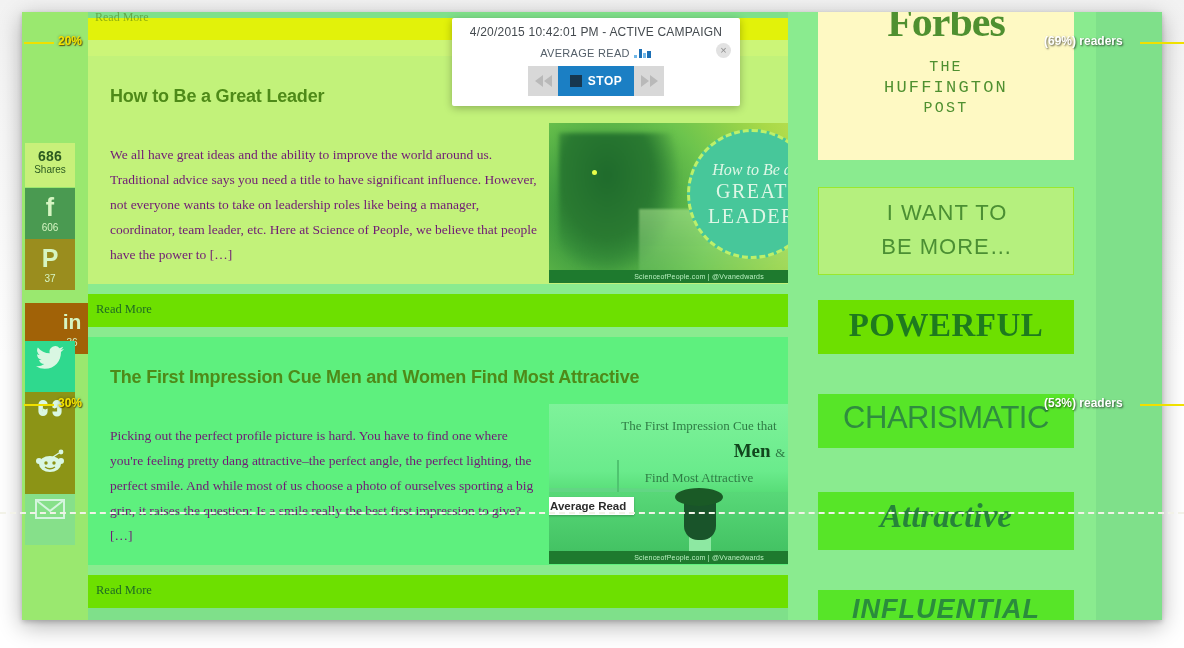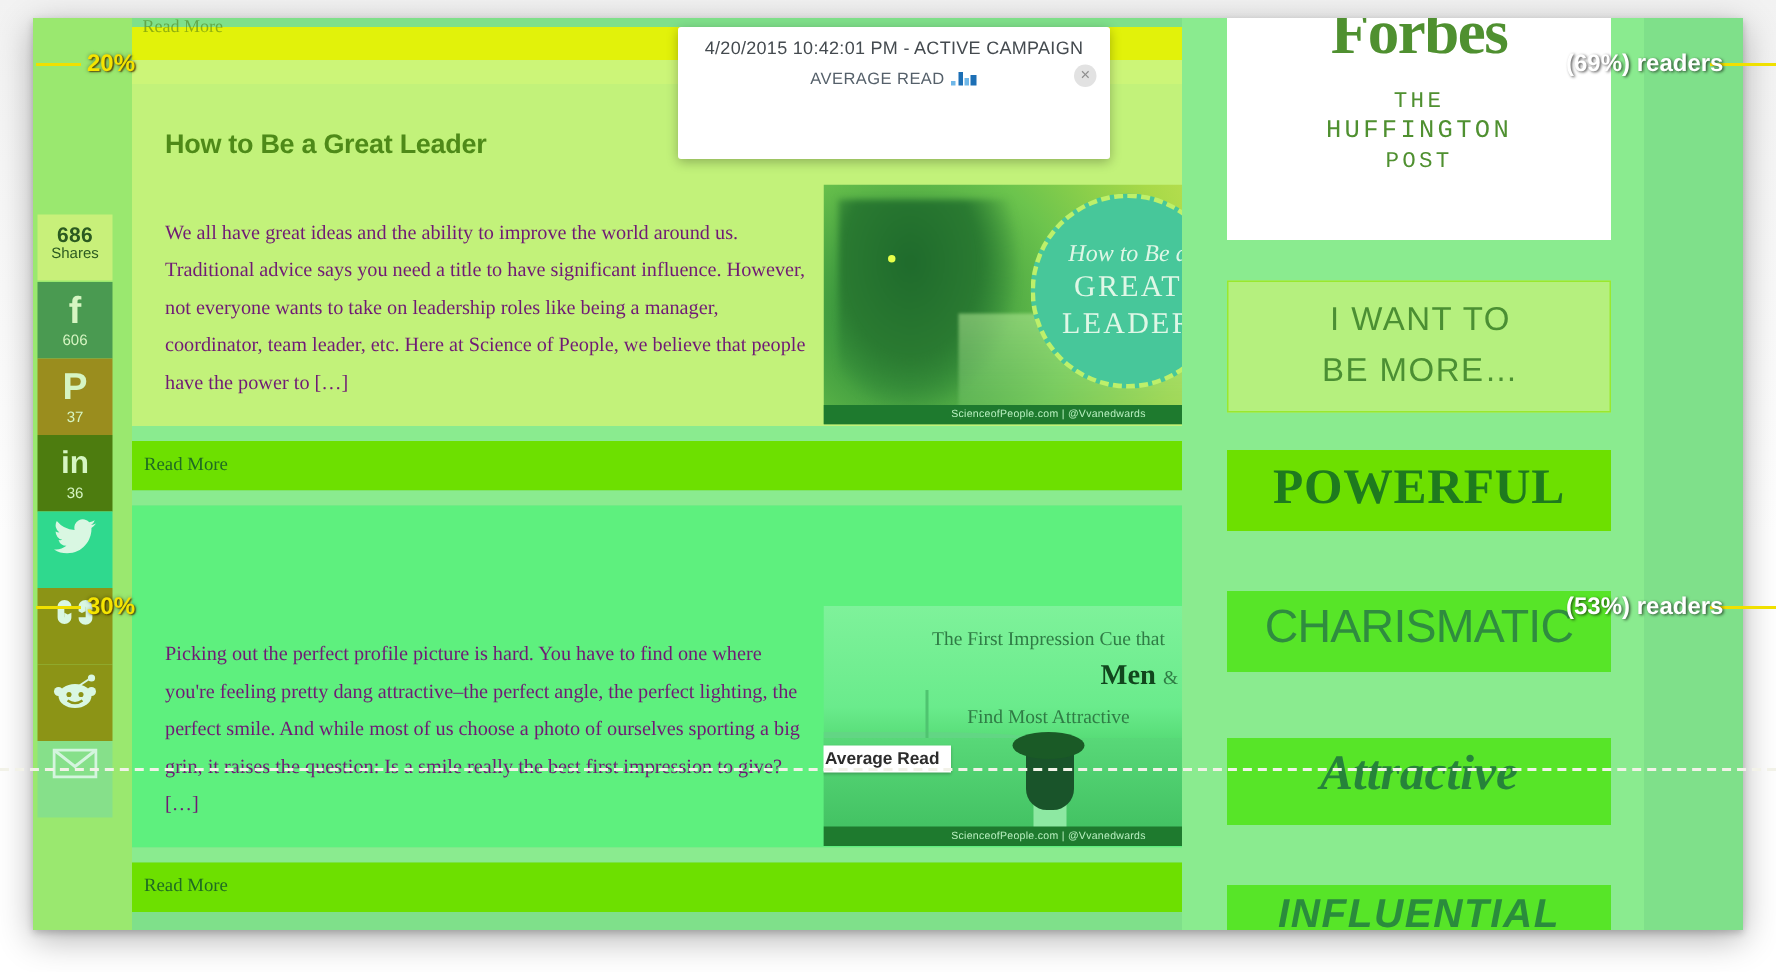--- a/index.html
+++ b/index.html
@@ -46,21 +46,21 @@
     position:absolute;left:0;width:50px;height:51px;
     color:#d6f5c2;text-align:center;
     overflow:hidden;
   }
   .soc .g{display:block;font-size:25px;line-height:30px;padding-top:4px;font-weight:bold;}
   .soc .c{display:block;font-size:10px;line-height:11px;}
   .soc svg{display:block;margin:5px auto 0;}
 
   #soc-fb {top:176px; background:#4a9a51;}
   #soc-pin{top:227px; background:#9a8d1e;}
-  #soc-li {top:278px; background:#4d7c0f;}
+  #soc-li {top:291px; background:#a16207;padding-left:22px;}
   #soc-tw {top:329px; background:#2fd98e;}
   #soc-su {top:380px; background:#8c9416;}
   #soc-rd {top:431px; background:#8c9416;}
   #soc-ml {top:482px; background:#86e08a;}
 
   
   #content{
     position:absolute;left:66px;top:0;width:1074px;height:608px;
   }
 
@@ -172,21 +172,21 @@
     font-size:11.5px;font-weight:bold;
     padding:3px 8px 3px 14px;
     box-shadow:0 1px 2px rgba(0,0,0,.25);
     white-space:nowrap;
   }
 
   
   #rightrail{position:absolute;left:766px;top:0;width:308px;height:608px;background:#8aeb8f;}
   .widget{position:absolute;left:30px;width:256px;}
 
-  #w-press{top:0;height:148px;background:#ffffff;}
+  #w-press{top:0;height:148px;background:#fef9c3;}
   #w-press .forbes{
     position:absolute;left:0;top:-14px;width:256px;text-align:center;
     font-family:"Liberation Serif", serif;font-weight:bold;font-size:42px;
     color:#4f9030;letter-spacing:-1px;
   }
   #w-press .huff{
     position:absolute;left:0;top:46px;width:256px;text-align:center;
     font-family:Liberation Mono, monospace;font-size:15px;line-height:20px;
     color:#4f9030;letter-spacing:2.2px;
   }
@@ -226,21 +226,21 @@
   #w-influ .t{
     position:absolute;left:0;top:4px;width:256px;text-align:center;
     font-family:"Liberation Sans", sans-serif;font-style:italic;font-weight:bold;font-size:27px;
     color:#2a8c3c;letter-spacing:1px;
   }
 
   
   .marker-line{position:absolute;height:0;border-top:2px solid #f0e000;}
   .marker-lbl{
     position:absolute;
-    font-family:"Liberation Sans", sans-serif;font-weight:bold;font-size:16px;
+    font-family:"Liberation Sans", sans-serif;font-weight:bold;font-size:12px;
     color:#f5e400;text-shadow:1px 1px 1px rgba(80,60,0,.85),0 0 3px rgba(0,0,0,.4);
     white-space:nowrap;
   }
   .marker-lbl.wht{color:#ffffff;text-shadow:1px 1px 2px rgba(0,0,0,.65);}
 
   #mk20-line{left:24px;top:42px;width:30px;}
   #mk20-lbl{left:58px;top:34px;}
   #mk30-line{left:24px;top:404px;width:30px;}
   #mk30-lbl{left:58px;top:396px;}
 
@@ -388,20 +388,21 @@
         </div>
       </div>
 
       <div id="gap1"></div>
       <div class="readmore" id="rm1">
         <span>Read More</span>
       </div>
       <div id="gap1b"></div>
 
       <div class="article" id="a2">
+        <div class="art-title">The First Impression Cue Men and Women Find Most Attractive</div>
         <div class="art-text">Picking out the perfect profile picture is hard. You have to find one where you're feeling pretty dang attractive–the perfect angle, the perfect lighting, the perfect smile. And while most of us choose a photo of ourselves sporting a big grin, it raises the question: Is a smile really the best first impression to give? […]</div>
 
         <div class="art-thumb">
           <div class="t2-bg"></div>
           <div class="t2-hill"></div>
           <div class="t2-pole"></div>
           <div class="t2-field"></div>
           <div class="t2-woman-body"></div>
           <div class="t2-woman-hair"></div>
           <div class="t2-woman-hat"></div>
@@ -471,14 +472,32 @@
   <div class="marker-lbl wht" id="mk53-lbl">(53%) readers</div>
 
   <div id="avg-line"></div>
 
   <div id="panel">
     <div id="panel-title">4/20/2015 10:42:01 PM - ACTIVE CAMPAIGN</div>
     <div id="panel-close">×</div>
     <div id="panel-sub">
       <span>AVERAGE READ</span><span id="bars-icon"><i class="b0"></i><i class="b1"></i><i class="b2"></i><i class="b3"></i></span>
     </div>
+    <div id="panel-controls">
+      <button class="ctl" id="btn-prev">
+        <span class="dbl">
+            <i class="a"></i>
+            <i class="a"></i>
+          </span>
+      </button>
+      <button class="ctl" id="btn-stop">
+        <span class="sq"></span>
+        <span>STOP</span>
+      </button>
+      <button class="ctl" id="btn-next">
+        <span class="dbl">
+            <i class="a"></i>
+            <i class="a"></i>
+          </span>
+      </button>
+    </div>
   </div>
 </div>
 
 </body></html>

